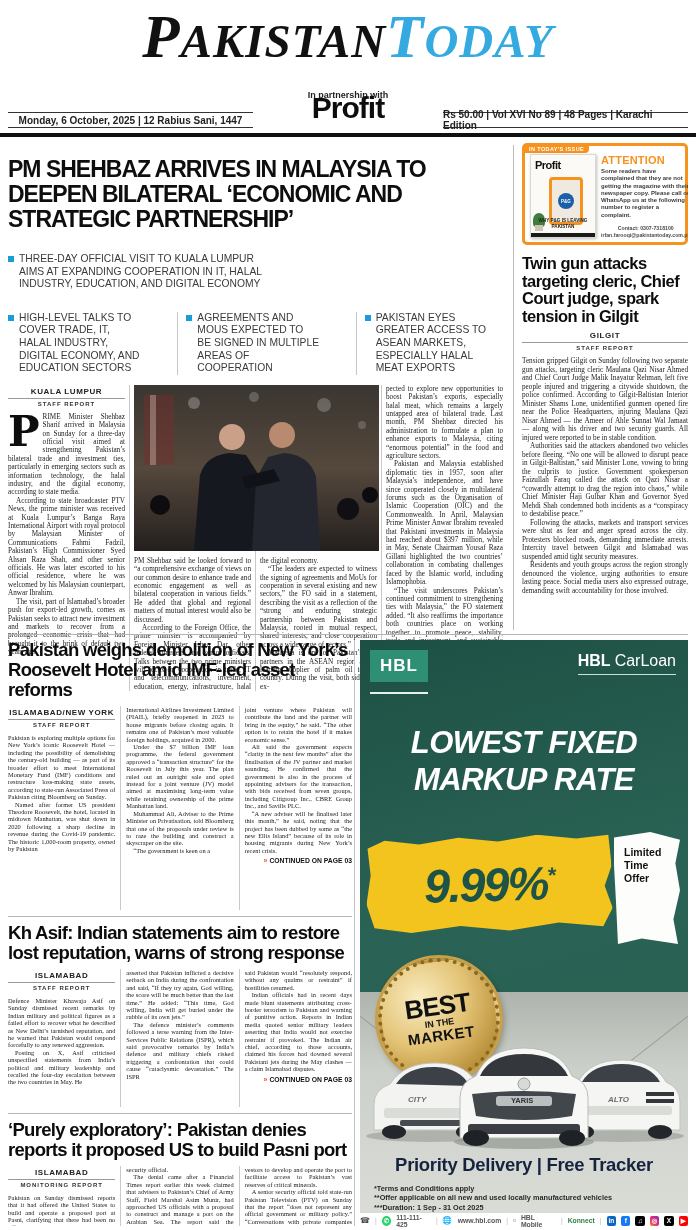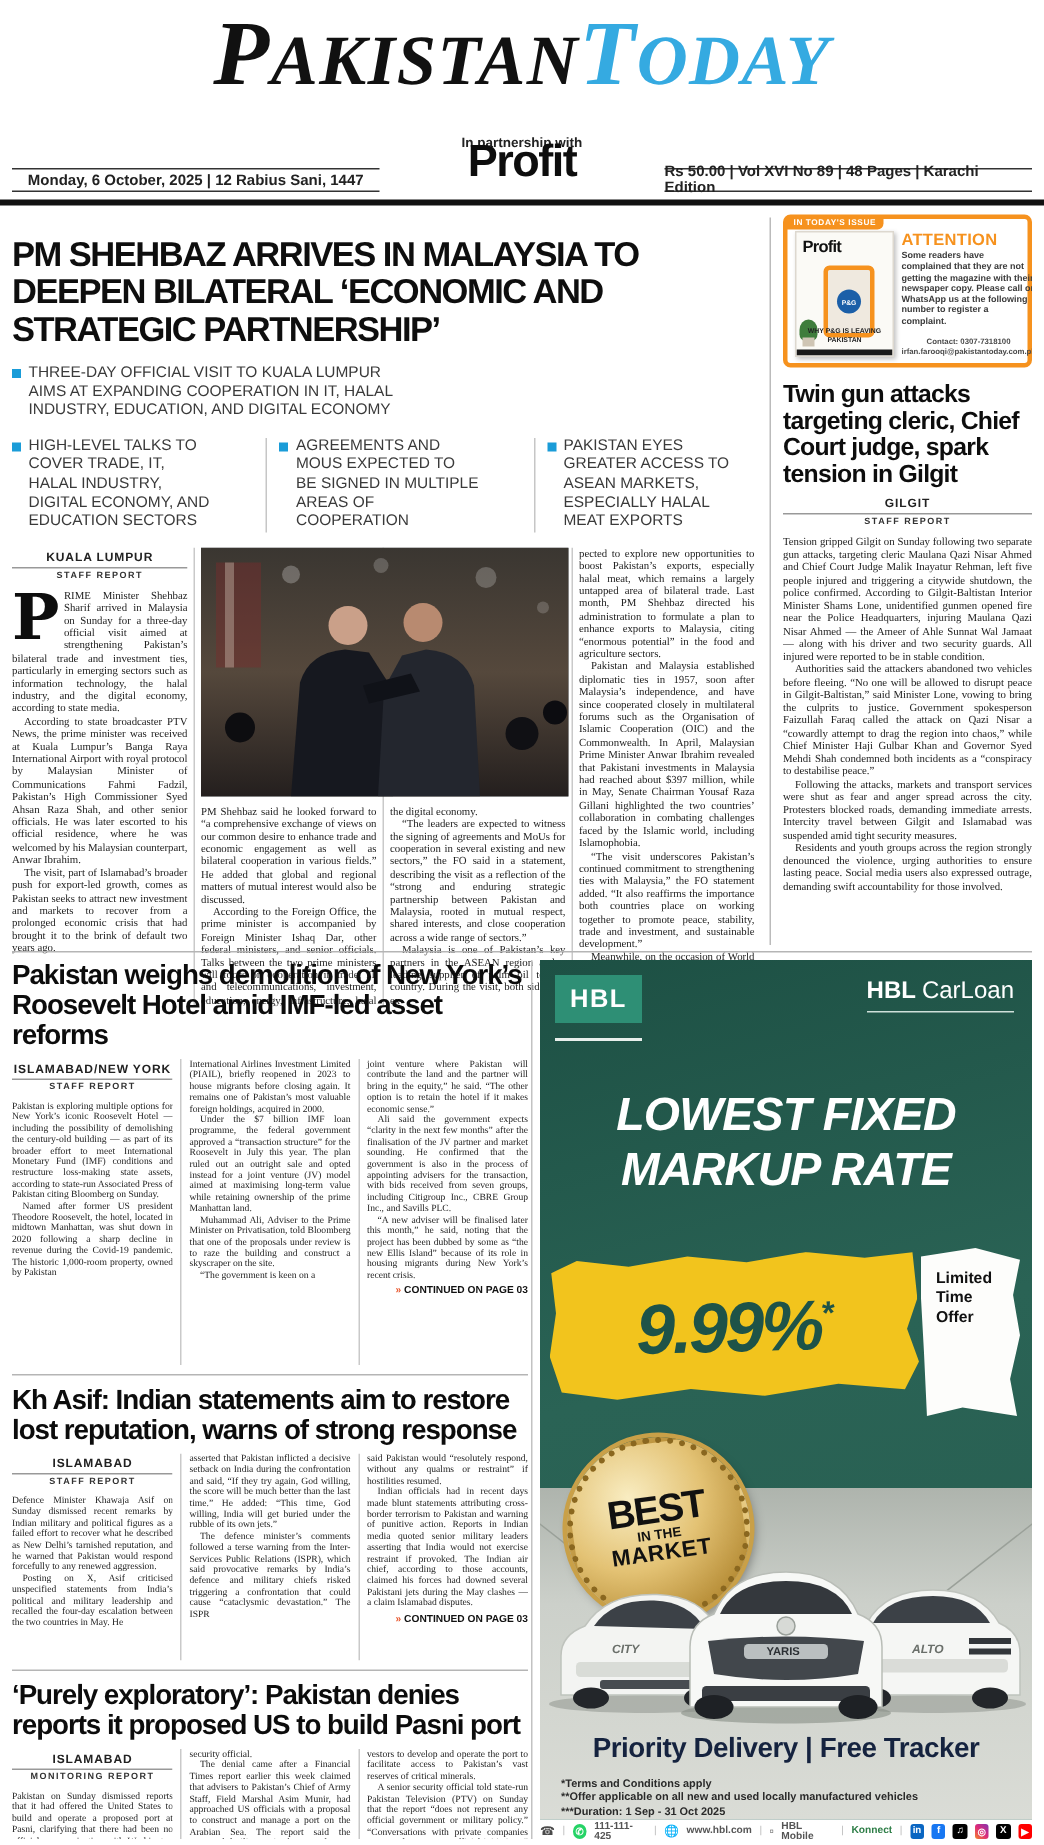--- a/index.html
+++ b/index.html
@@ -24,21 +24,21 @@
   .thick-rule{position:absolute;top:133px;left:0;right:0;height:4px;background:#111;}
 
   
   .top-section{position:absolute;top:141px;left:8px;width:680px;height:491px;}
   .lead-main{position:absolute;left:0;top:0;width:498px;height:491px;}
   .v-div-1{position:absolute;left:505px;top:4px;bottom:2px;width:0;border-left:1px solid #bbb;}
   .right-col{position:absolute;left:514px;top:0;width:166px;height:491px;overflow:hidden;}
 
   .lead-headline{font-weight:bold;font-size:23px;line-height:25px;letter-spacing:-1px;color:#0e0e0e;
       text-transform:uppercase;}
-  .bullets-row{display:flex;margin-top:11px;gap:28px;}
+  .bullets-row{display:flex;margin-top:21px;gap:28px;}
   .bullet{display:flex;align-items:flex-start;padding:0 8px 0 0;
       font-size:10.3px;line-height:12.6px;font-weight:500;color:#3a3a3a;text-transform:uppercase;}
   .bullet + .bullet{border-left:1px solid #c6c6c6;padding-left:8px;}
   .bullet-sq{flex:0 0 6px;width:6px;height:6px;background:#1a9cd8;margin:3px 5px 0 0;}
   .row1 .bullet:nth-child(1){flex:0 0 54%;}
   .row1 .bullet:nth-child(2){flex:1;}
   .row2 .bullet{flex:1;}
 
   .lead-article{position:relative;margin-top:10px;height:306px;display:flex;overflow:hidden;}
   .lead-col{width:117px;overflow:hidden;}

